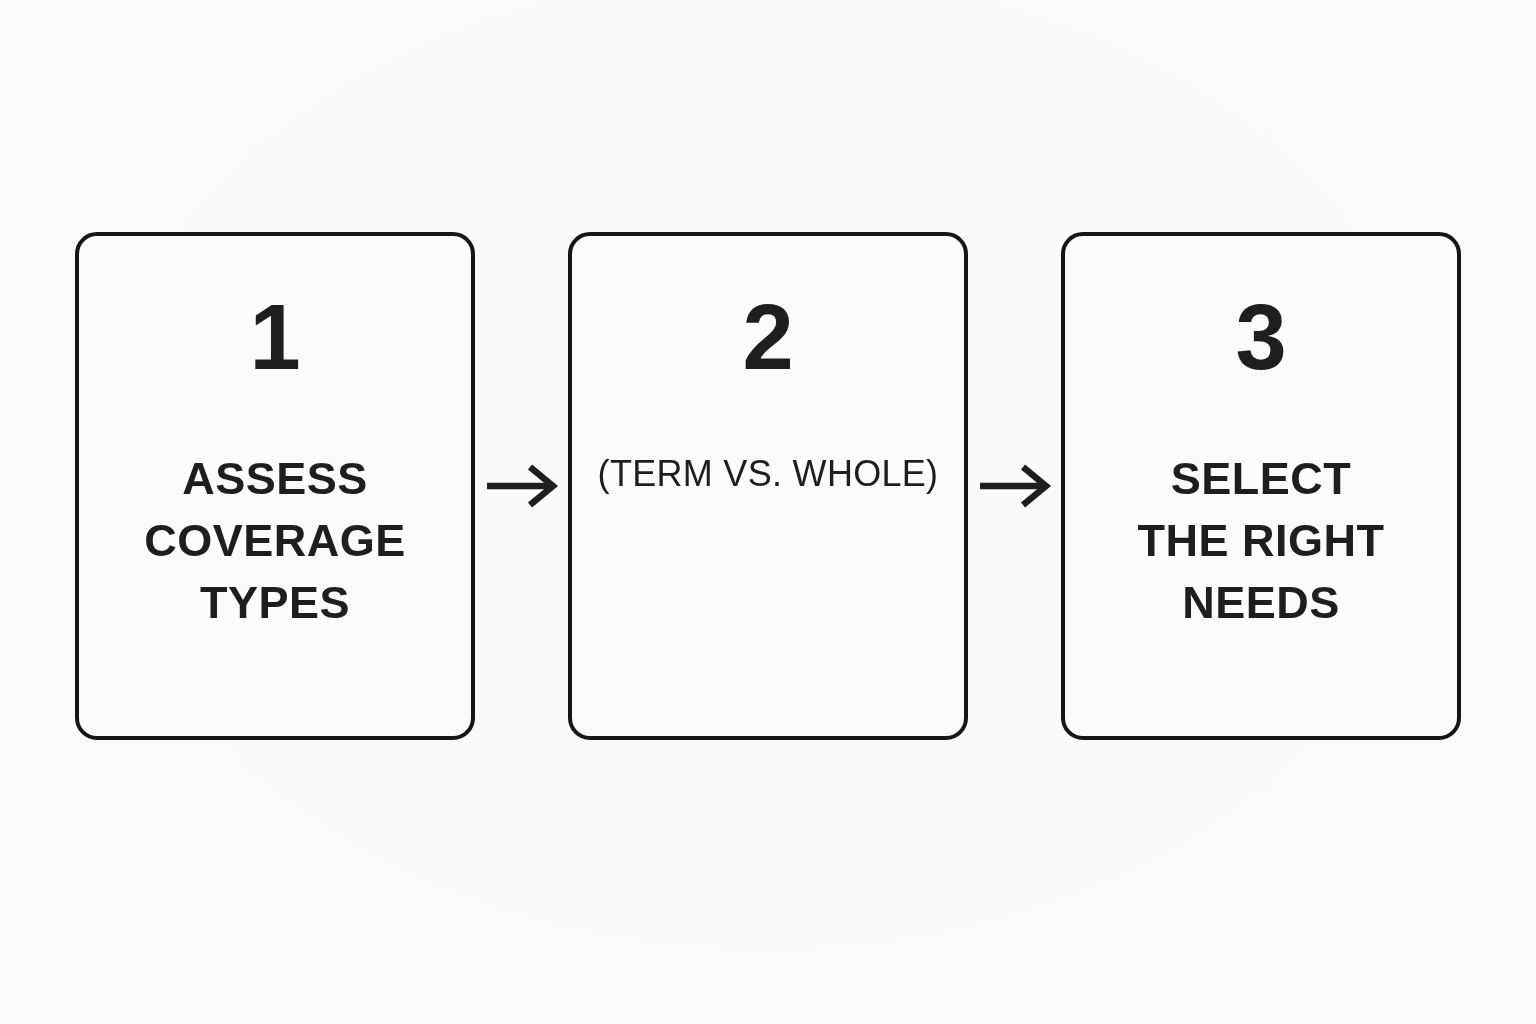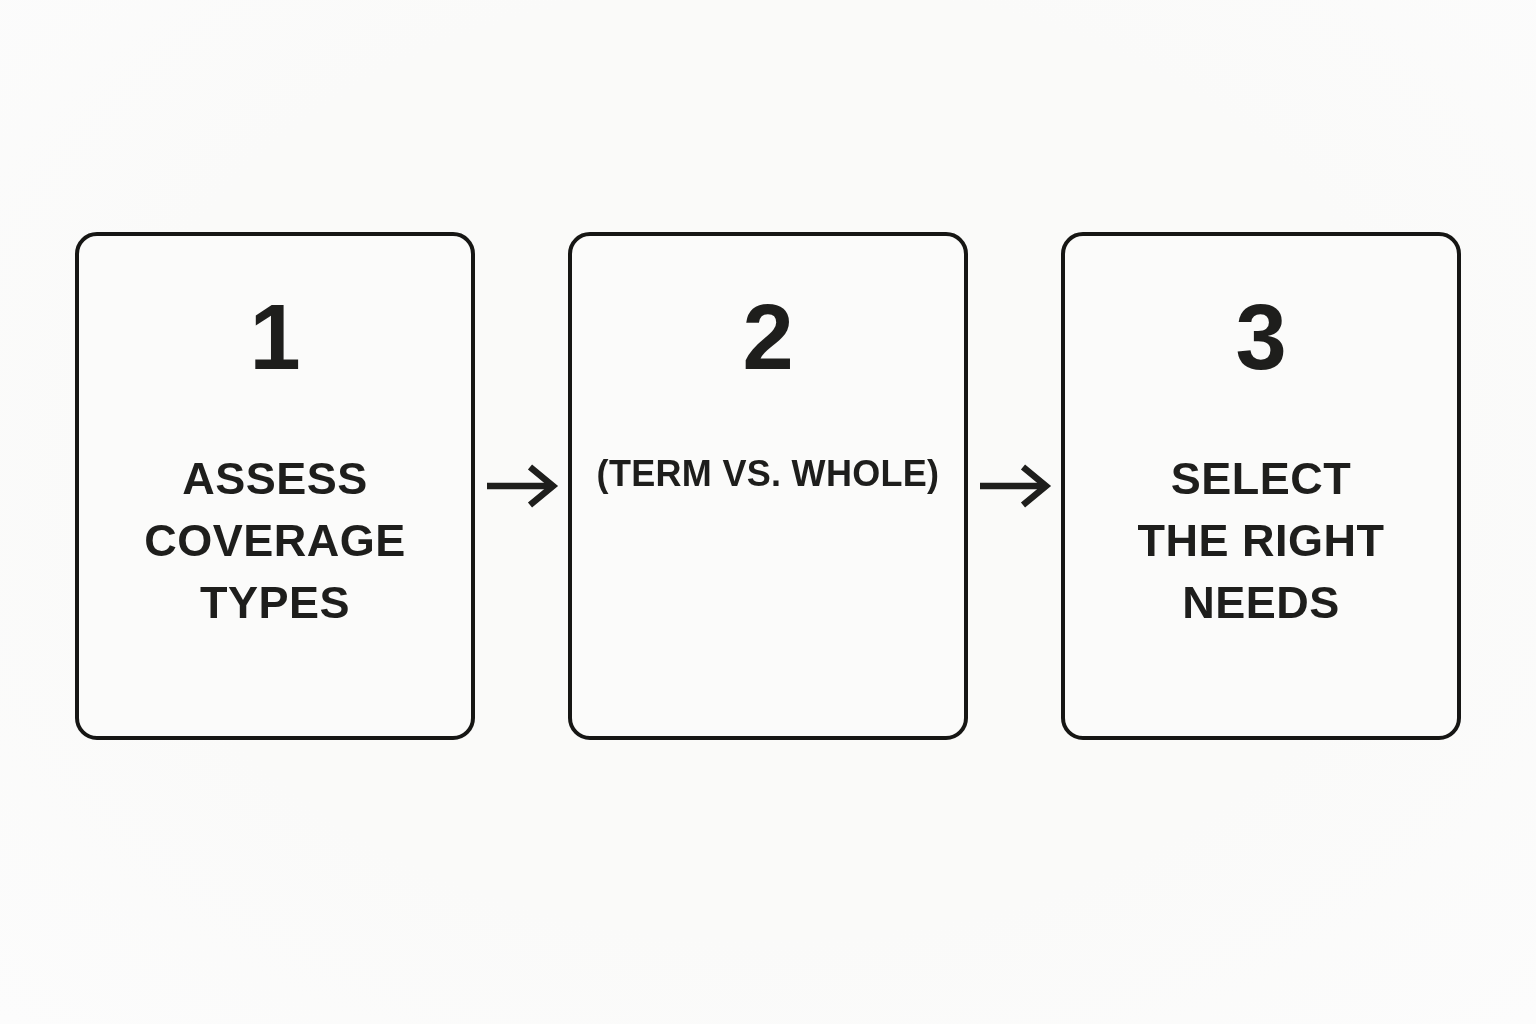--- a/index.html
+++ b/index.html
@@ -50,21 +50,21 @@
     font-size:45px;
     font-weight:700;
     line-height:62px;
     letter-spacing:0.5px;
     text-align:center;
   }
   .step-title .line{ display:block; }
   .step-subtitle{
     display:block;
     font-size:36px;
-    font-weight:700;
+    font-weight:400;
     line-height:52px;
     letter-spacing:0.3px;
   }
   .arrow-cell{
     width:93px;
     display:flex;
     align-items:center;
     justify-content:center;
   }
   .arrow-cell svg{ display:block; }

